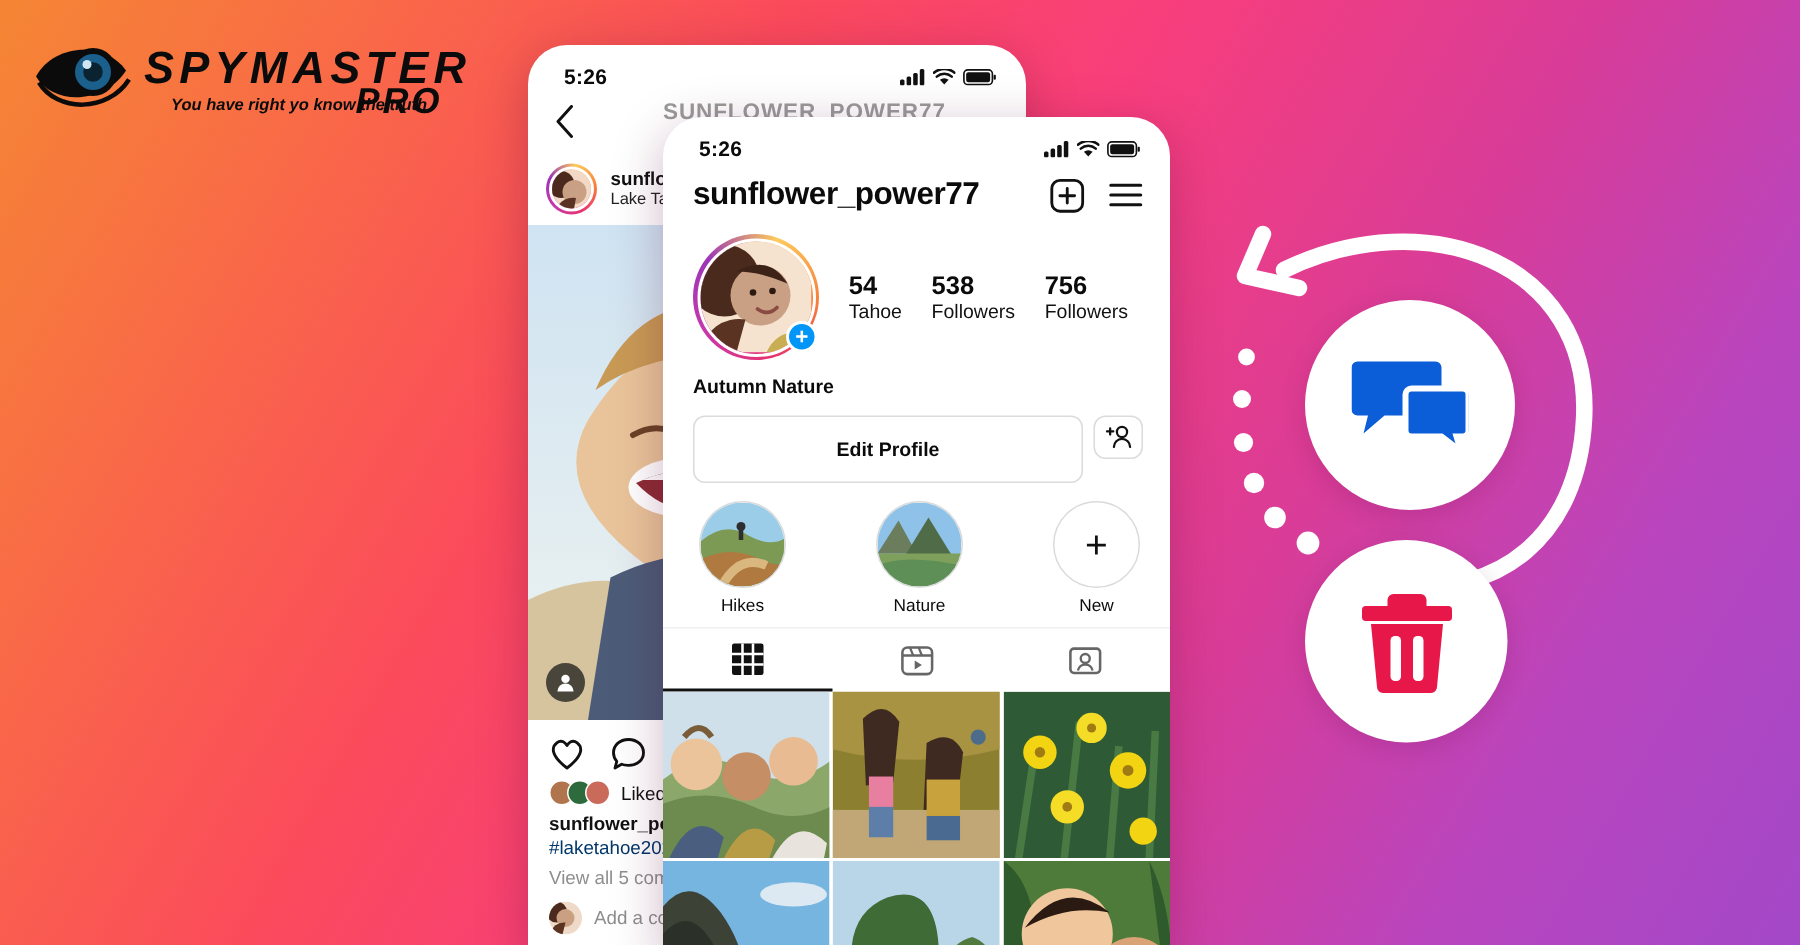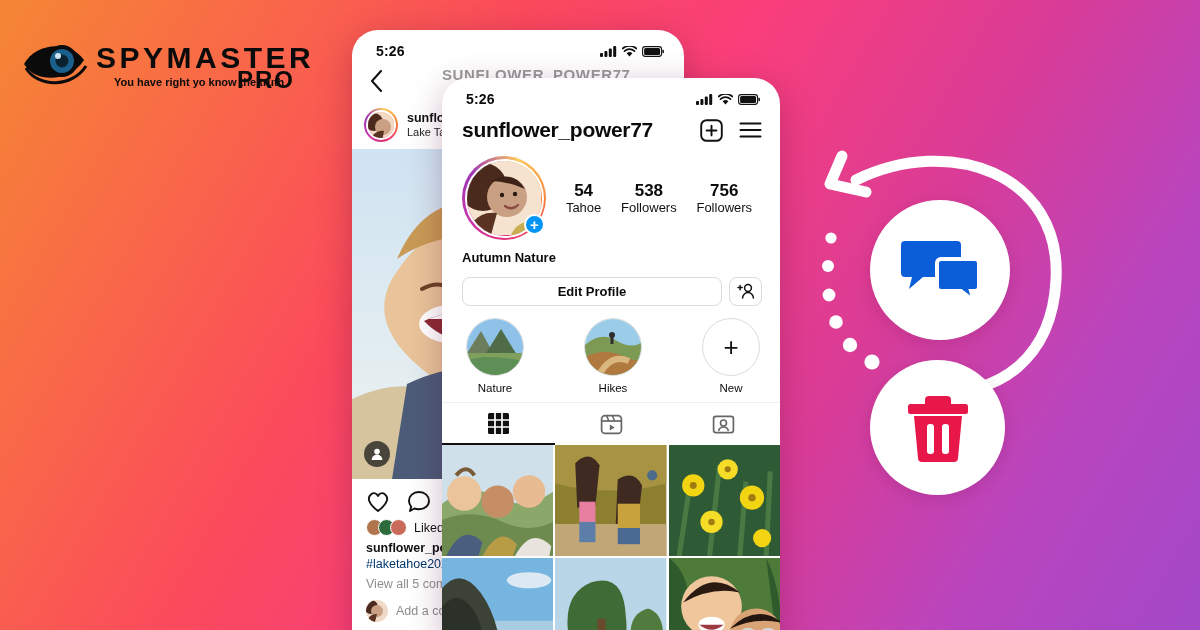--- a/index.html
+++ b/index.html
@@ -4,21 +4,21 @@
 <style>
   * { box-sizing: border-box; margin: 0; padding: 0; }
   html, body { width: 1200px; height: 630px; overflow: hidden; }
   body {
     font-family: "Liberation Sans", sans-serif;
     background: linear-gradient(120deg, #F58634 0%, #F96A47 16%, #FB4A5C 34%, #F83E7C 50%, #D93C97 68%, #B945BE 84%, #A348C8 100%);
     position: relative;
   }
 
   
-  #logo { position: absolute; left: 22px; top: 34px; width: 300px; height: 62px; }
+  #logo { position: absolute; left: 22px; top: 21px; width: 300px; height: 62px; font-style: italic; }
   #logo svg { display: block; }
 
   
   .phone {
     position: absolute;
     background: #ffffff;
     border-radius: 26px 26px 0 0;
     overflow: hidden;
     box-shadow: 0 8px 34px rgba(80,0,50,.28);
   }
@@ -91,31 +91,31 @@
     background: conic-gradient(from 20deg, #FDCB5C, #F8813B, #E8326E, #C837AB, #9b36b7, #FDCB5C);
   }
   .avatar-inner { width: 100%; height: 100%; border-radius: 50%; border: 2.5px solid #fff; overflow: hidden; }
   .plus-badge {
     position: absolute; right: 1px; bottom: 5px; width: 21px; height: 21px;
     border-radius: 50%; background: #0095F6; border: 2.5px solid #fff;
     display: flex; align-items: center; justify-content: center;
     color: #fff; font-size: 15px; font-weight: bold; line-height: 1;
   }
   .stat-group { display: flex; flex: 1; justify-content: space-around; padding-left: 10px; }
-  .stat { text-align: center; }
+  .stat { }
   .stat .num { font-size: 17px; font-weight: bold; color: #0b0b0b; line-height: 1.15; }
   .stat .lbl { font-size: 13px; color: #111; }
 
   .bio { padding: 10px 20px 0; line-height: 1.3; }
   .bio .name { font-size: 13px; font-weight: bold; color: #0b0b0b; }
   .bio .desc { font-size: 13px; color: #0b0b0b; }
 
   .btn-row { display: flex; gap: 7px; padding: 10px 18px 0 20px; }
   .edit-btn {
-    flex: 1; height: 29px; border: 1px solid #dbdbdb; border-radius: 8px;
+    flex: 1; height: 45px; border: 1px solid #dbdbdb; border-radius: 8px;
     background: #fff; display: flex; align-items: center; justify-content: center;
     font-size: 13px; font-weight: bold; color: #0b0b0b;
   }
   .add-person-btn {
     width: 33px; height: 29px; border: 1px solid #dbdbdb; border-radius: 8px;
     background: #fff; display: flex; align-items: center; justify-content: center;
   }
 
   .highlights { display: flex; padding: 12px 18px 8px 22px; gap: 0; justify-content: space-between; }
   .hl { width: 62px; text-align: center; }
@@ -370,41 +370,41 @@
         <path d="M5.6 15 a5.4 5.4 0 0 1 10.8 0" stroke="#111" stroke-width="1.5" fill="none" stroke-linecap="round"></path>
         <path d="M1 4.6 H5.2 M3.1 2.5 V6.7" stroke="#111" stroke-width="1.5" stroke-linecap="round"></path>
       </svg>
     </div>
   </div>
 
   <div class="highlights">
     <div class="hl">
       <div class="hl-circle">
         <svg width="56" height="56" viewBox="0 0 56 56">
-          <rect width="56" height="56" fill="#8fc2e8"></rect>
-          <path d="M0 34 L14 12 L26 34 Z" fill="#6b7d5c"></path>
-          <path d="M18 36 L34 10 L50 36 Z" fill="#4f6b47"></path>
-          <rect y="34" width="56" height="22" fill="#7fa05c"></rect>
-          <path d="M0 42 q18 -8 56 0 L56 56 L0 56Z" fill="#5e8f56"></path>
-        </svg>
-      </div>
-      <div class="hl-label">Nature</div>
-    </div>
-    <div class="hl">
-      <div class="hl-circle">
-        <svg width="56" height="56" viewBox="0 0 56 56">
           <rect width="56" height="56" fill="#9bcde8"></rect>
           <path d="M0 26 q16 -14 32 -4 q14 8 24 2 L56 56 L0 56Z" fill="#7d9a55"></path>
           <path d="M0 38 q20 -10 40 0 q10 5 16 2 L56 56 L0 56Z" fill="#b0793f"></path>
           <path d="M14 56 q12 -22 30 -14" stroke="#d9b77f" stroke-width="6" fill="none"></path>
           <circle cx="27" cy="16" r="3" fill="#2e2e2e"></circle>
           <rect x="25.5" y="18" width="3" height="7" fill="#2e2e2e"></rect>
         </svg>
       </div>
       <div class="hl-label">Hikes</div>
+    </div>
+    <div class="hl">
+      <div class="hl-circle">
+        <svg width="56" height="56" viewBox="0 0 56 56">
+          <rect width="56" height="56" fill="#8fc2e8"></rect>
+          <path d="M0 34 L14 12 L26 34 Z" fill="#6b7d5c"></path>
+          <path d="M18 36 L34 10 L50 36 Z" fill="#4f6b47"></path>
+          <rect y="34" width="56" height="22" fill="#7fa05c"></rect>
+          <path d="M0 42 q18 -8 56 0 L56 56 L0 56Z" fill="#5e8f56"></path>
+        </svg>
+      </div>
+      <div class="hl-label">Nature</div>
     </div>
     <div class="hl">
       <div class="hl-circle">
         <span class="hl-plus">+</span>
       </div>
       <div class="hl-label">New</div>
     </div>
   </div>
 
   <div class="tabs">

